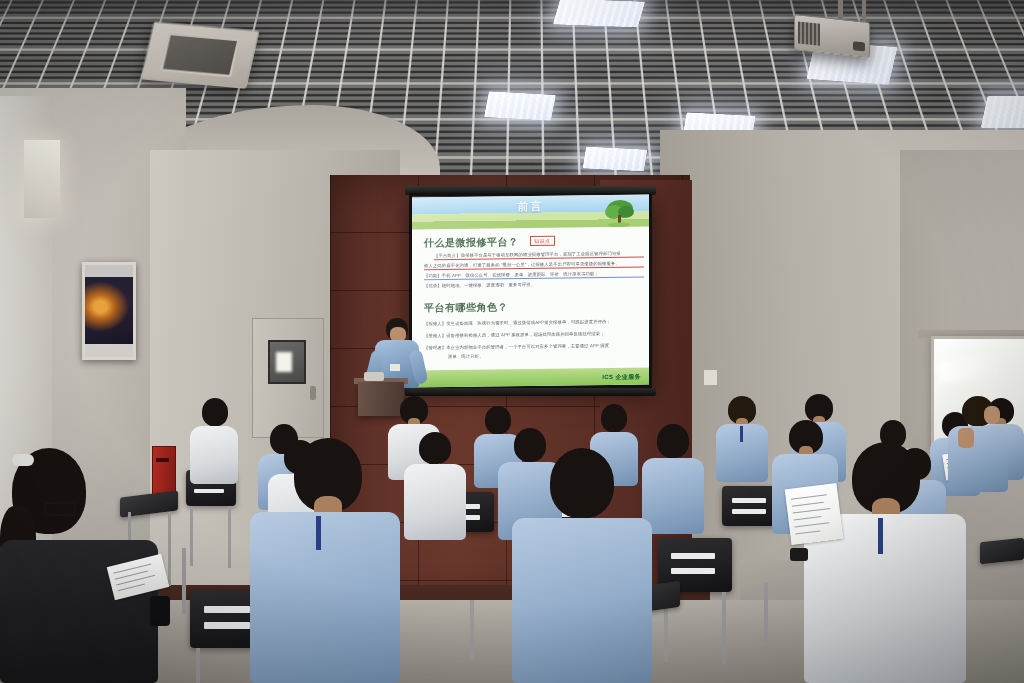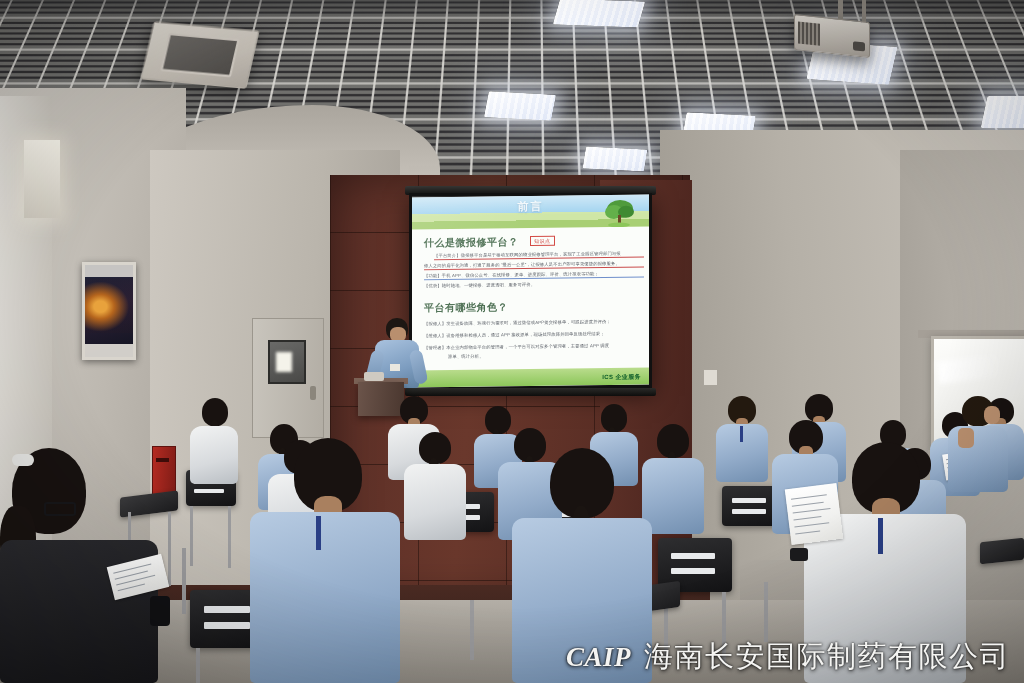--- a/index.html
+++ b/index.html
@@ -486,18 +486,14 @@
     <div class="prFace ab" style="left:36px;top:10px;width:16px;height:18px;"></div>
     <div class="shirtB ab" style="left:0px;top:30px;width:60px;height:66px;"></div>
   </div>
   <div class="ab" style="left:958px;top:428px;width:16px;height:20px;background:#b98f6e;border-radius:5px;"></div>
 
   <div class="chairleg ab" style="left:470px;top:600px;width:4px;height:60px;"></div>
   <div class="chairleg ab" style="left:182px;top:548px;width:4px;height:66px;"></div>
   <div class="chairleg ab" style="left:764px;top:582px;width:4px;height:60px;"></div>
 
   <div id="vig" class="ab"></div>
-  <div id="wm" class="ab">
-    <span id="wmEn">CAIP</span>
-    <span id="wmCn">海南长安国际制药有限公司</span>
-  </div>
 
 </div>
 
 </body></html>

